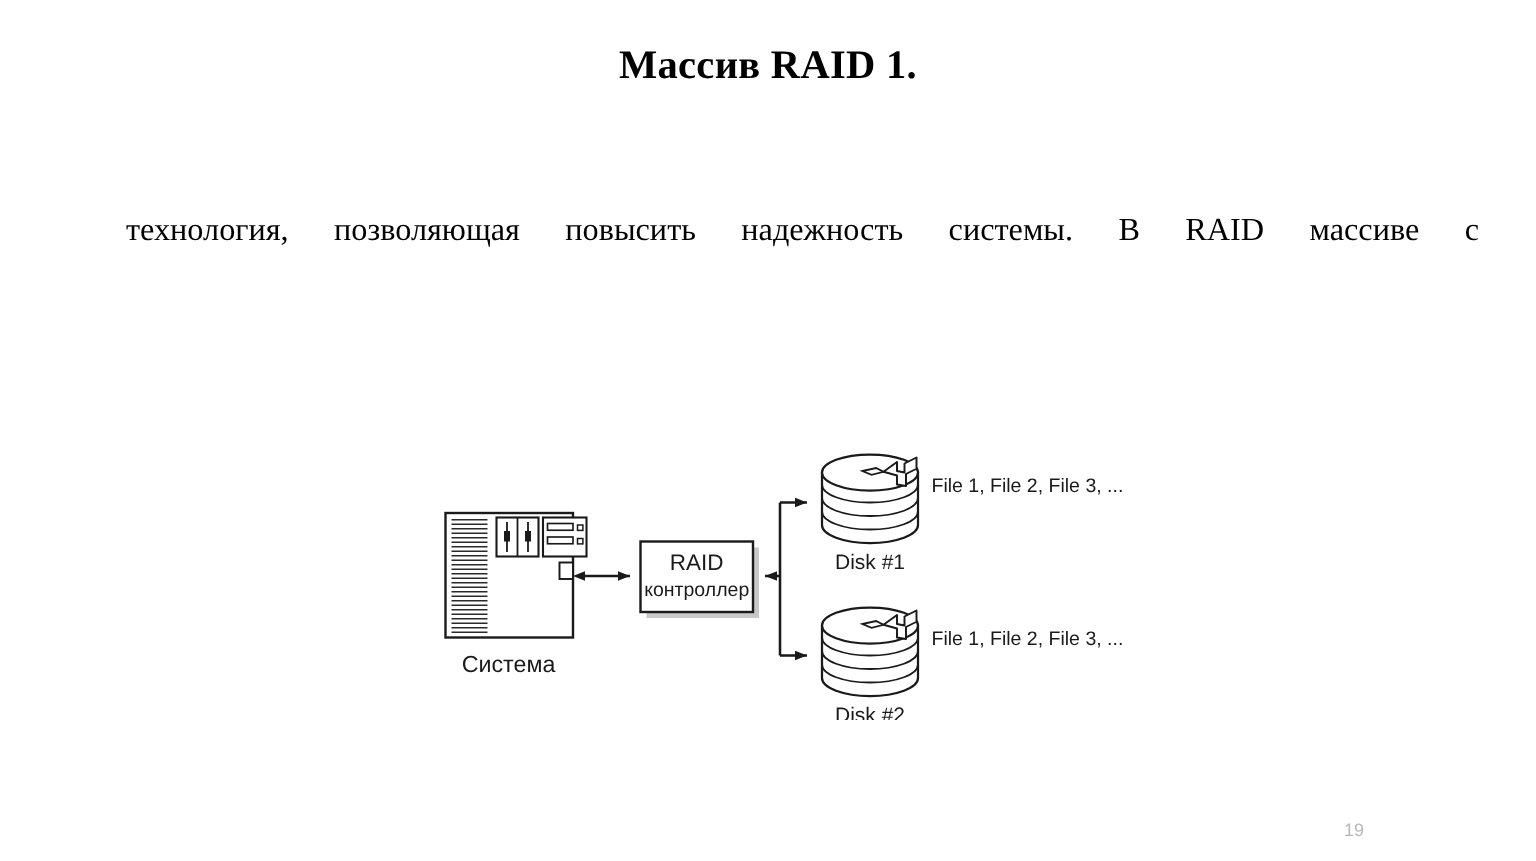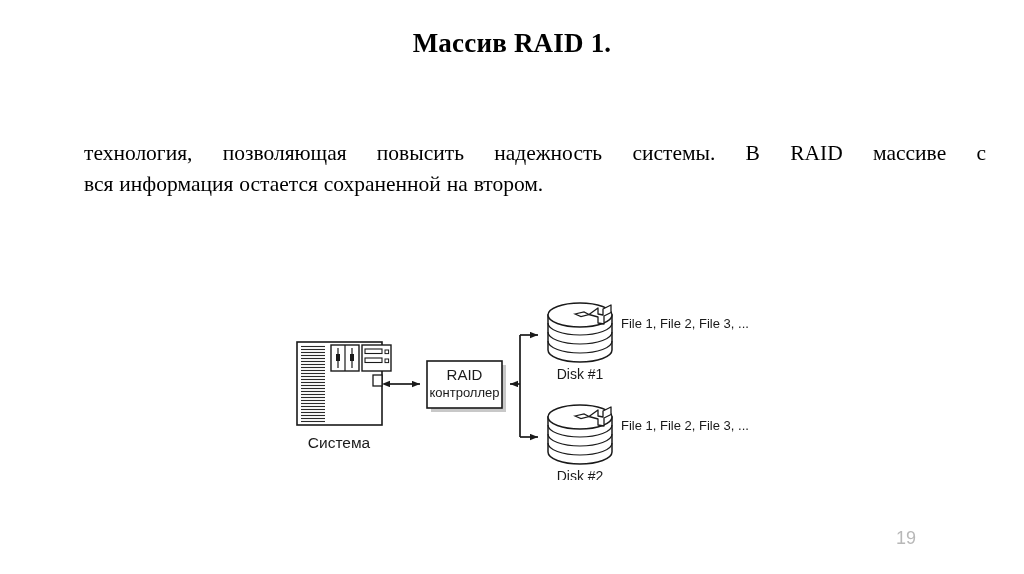--- a/index.html
+++ b/index.html
@@ -70,38 +70,37 @@
 
   .dg-label {
     font-family: "Liberation Sans", "DejaVu Sans", sans-serif;
     fill: #1a1a1a;
   }
 
   
   #page-number {
     position: absolute;
     left: 896px;
-    top: 528px;
+    top: 546px;
     width: 40px;
     text-align: left;
     font-family: "Liberation Sans", "DejaVu Sans", sans-serif;
-    font-size: 18px;
+    font-size: 12px;
     color: #b8b8b8;
   }
 </style>
 </head>
 <body>
 
 <div id="slide-title">
   <span class="title-line">Массив RAID 1.</span>
 </div>
 
 <div id="body-paragraph">
   <span class="line">технология, позволяющая повысить надежность системы. В RAID массиве с</span>
-  <span class="line last">вся информация остается сохраненной на втором.</span>
 </div>
 
 <div id="diagram">
   <svg width="500" height="195" viewBox="0 0 500 195" xmlns="http://www.w3.org/2000/svg">
     <defs>
       <marker id="arrowEnd" markerWidth="9" markerHeight="9" refX="8" refY="3.2" orient="auto" markerUnits="userSpaceOnUse">
         <path d="M0,0 L8,3.2 L0,6.4 z" fill="#1a1a1a"></path>
       </marker>
       <marker id="arrowStart" markerWidth="9" markerHeight="9" refX="0" refY="3.2" orient="auto-start-reverse" markerUnits="userSpaceOnUse">
         <path d="M0,0 L8,3.2 L0,6.4 z" fill="#1a1a1a"></path>

